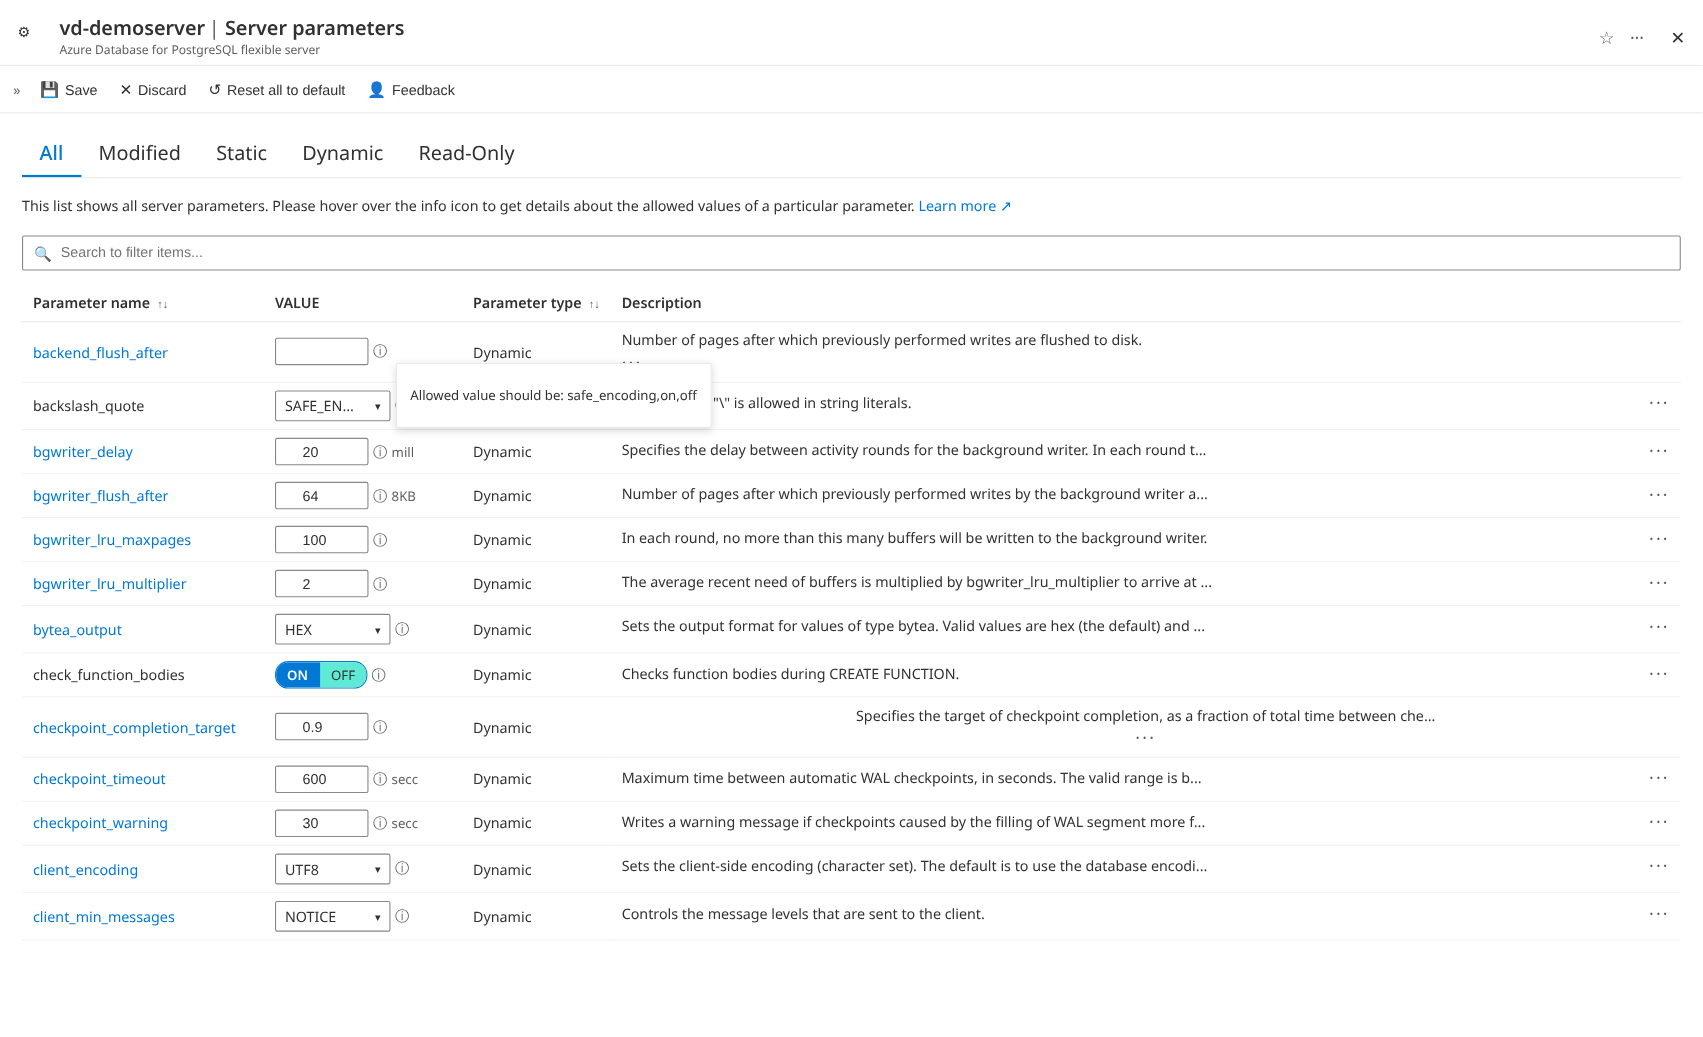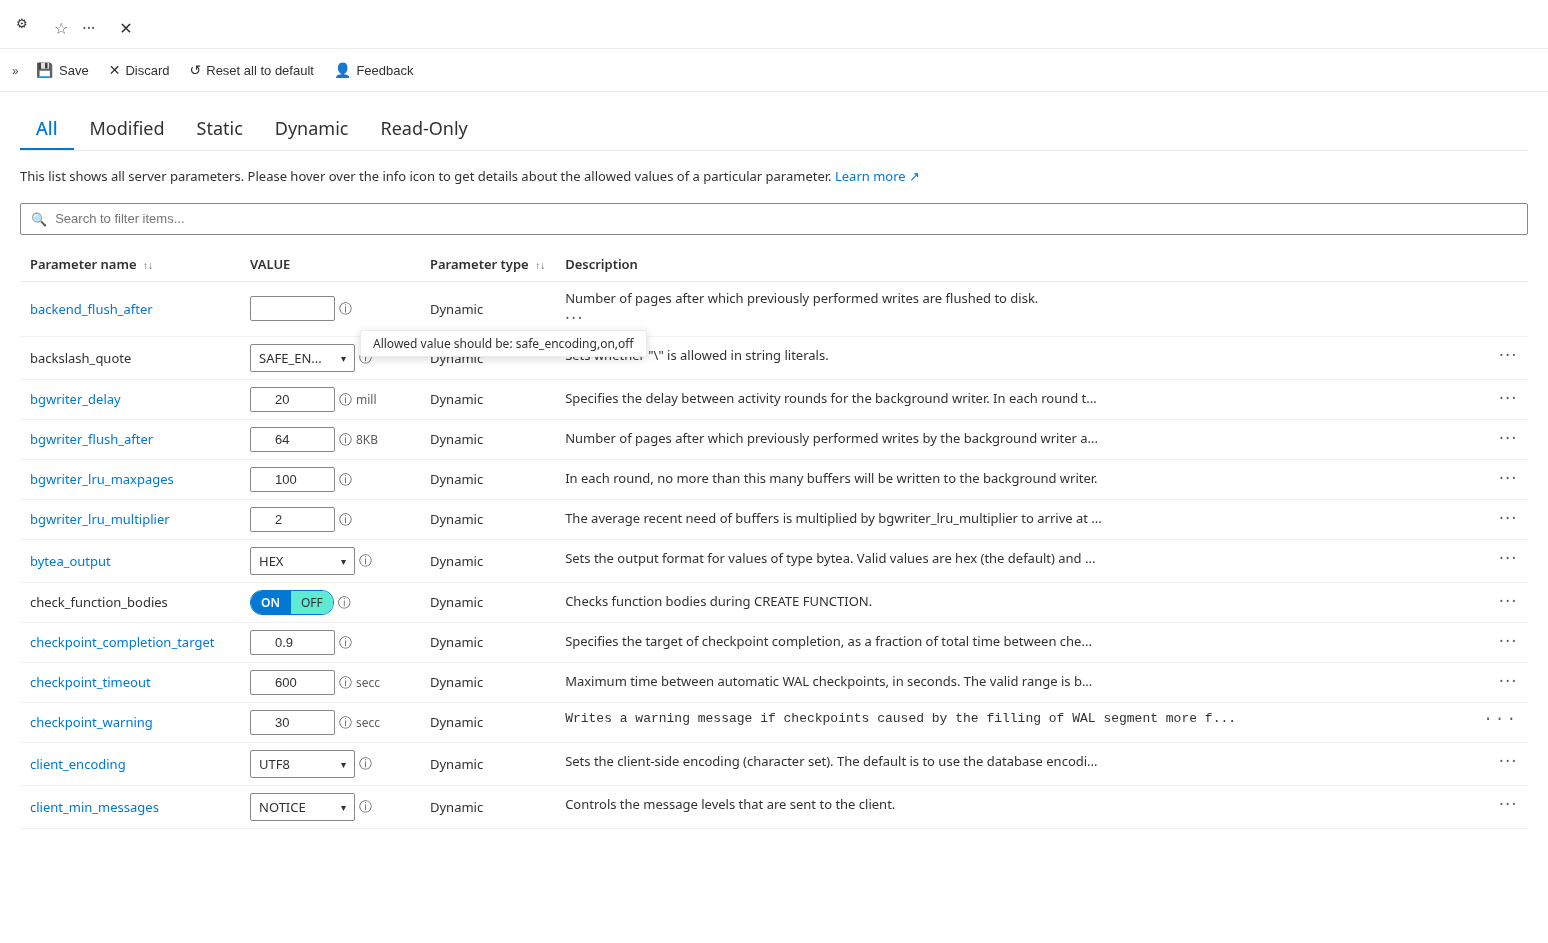--- a/index.html
+++ b/index.html
@@ -44,34 +44,42 @@
     .toggle-container { display: flex; flex-direction: column; align-items: flex-start; }
     .toggle { display: inline-flex; border-radius: 12px; overflow: hidden; border: 1px solid #0078d4; cursor: pointer; }
     .toggle-on { background: #0078d4; color: #fff; padding: 3px 10px; font-size: 12px; font-weight: 600; }
     .toggle-off { background: #5eead4; color: #323130; padding: 3px 10px; font-size: 12px; border-left: 1px solid #0078d4; }
 
     .info-icon { color: #605e5c; font-size: 13px; margin-left: 4px; cursor: pointer; }
     .unit-text { font-size: 12px; color: #605e5c; margin-left: 4px; }
 
     .more-btn { color: #605e5c; cursor: pointer; font-size: 16px; letter-spacing: 2px; }
 
-    .tooltip-box { position: absolute; background: #fff; border: 1px solid #edebe9; box-shadow: 0 2px 8px rgba(0,0,0,0.15); padding: 4px 12px; font-size: 12px; color: #323130; border-radius: 2px; z-index: 100; left: 360px; top: 330px; white-space: nowrap; }
+    .tooltip-box { position: absolute; background: #fff; border: 1px solid #edebe9; box-shadow: 0 2px 8px rgba(0,0,0,0.15); padding: 20px 12px; font-size: 12px; color: #323130; border-radius: 2px; z-index: 100; left: 360px; top: 330px; white-space: nowrap; }
 
     .col-name { width: 220px; }
     .col-value { width: 180px; }
     .col-type { width: 130px; }
     .col-desc { }
 
     .cell-value-wrap { display: flex; align-items: center; }
   </style>
 </head>
 <body>
 
 <div class="header">
   <span class="header-icon">⚙</span>
+  <div class="header-title-block">
+    <div>
+      <span style="font-size:18px;font-weight:600;">vd-demoserver</span>
+      <span style="font-size:18px;color:#605e5c;font-weight:400;"> | </span>
+      <span style="font-size:18px;font-weight:600;">Server parameters</span>
+    </div>
+    <div class="header-subtitle">Azure Database for PostgreSQL flexible server</div>
+  </div>
   <div class="header-actions">
     <span class="header-action-icon">☆</span>
     <span class="header-action-icon">···</span>
     <span class="close-btn">✕</span>
   </div>
 </div>
 
 <div class="toolbar">
   <span style="color:#605e5c;margin-right:6px;font-size:13px;cursor:pointer;">»</span>
   <button class="toolbar-btn">
@@ -267,21 +275,21 @@
         <tr>
           <td class="col-name"><a href="#" class="param-link">checkpoint_completion_target</a></td>
           <td class="col-value">
             <div class="cell-value-wrap">
         <input class="value-input" value="0.9" style="">
         <span class="info-icon" title="Info">ⓘ</span>
 
       </div>
           </td>
           <td class="col-type"><span>Dynamic</span></td>
-          <td class="col-desc" style="display: flex; align-items: center; justify-content: space-between;">
+          <td class="col-desc" style="display: flex; align-items: center; justify-content: space-between; flex-direction: column;">
             <span style="flex:1;overflow:hidden;text-overflow:ellipsis;white-space:nowrap;">Specifies the target of checkpoint completion, as a fraction of total time between che...</span>
       <span class="more-btn">···</span>
           </td>
         </tr>
         <tr>
           <td class="col-name"><a href="#" class="param-link">checkpoint_timeout</a></td>
           <td class="col-value">
             <div class="cell-value-wrap">
         <input class="value-input" value="600" style="">
         <span class="info-icon" title="Info">ⓘ</span>
@@ -297,21 +305,21 @@
         <tr>
           <td class="col-name"><a href="#" class="param-link">checkpoint_warning</a></td>
           <td class="col-value">
             <div class="cell-value-wrap">
         <input class="value-input" value="30" style="">
         <span class="info-icon" title="Info">ⓘ</span>
         <span class="unit-text">secc</span>
       </div>
           </td>
           <td class="col-type"><span>Dynamic</span></td>
-          <td class="col-desc" style="display: flex; align-items: center; justify-content: flex-end; font-family: Liberation Mono, monospace;">
+          <td class="col-desc" style="display: flex; align-items: center; justify-content: flex-end;">
             <span style="flex:1;overflow:hidden;text-overflow:ellipsis;white-space:nowrap;">Writes a warning message if checkpoints caused by the filling of WAL segment more f...</span>
       <span class="more-btn">···</span>
           </td>
         </tr>
         <tr>
           <td class="col-name"><a href="#" class="param-link">client_encoding</a></td>
           <td class="col-value">
             <div class="cell-value-wrap">
         <div class="value-select">
           <span>UTF8</span>

